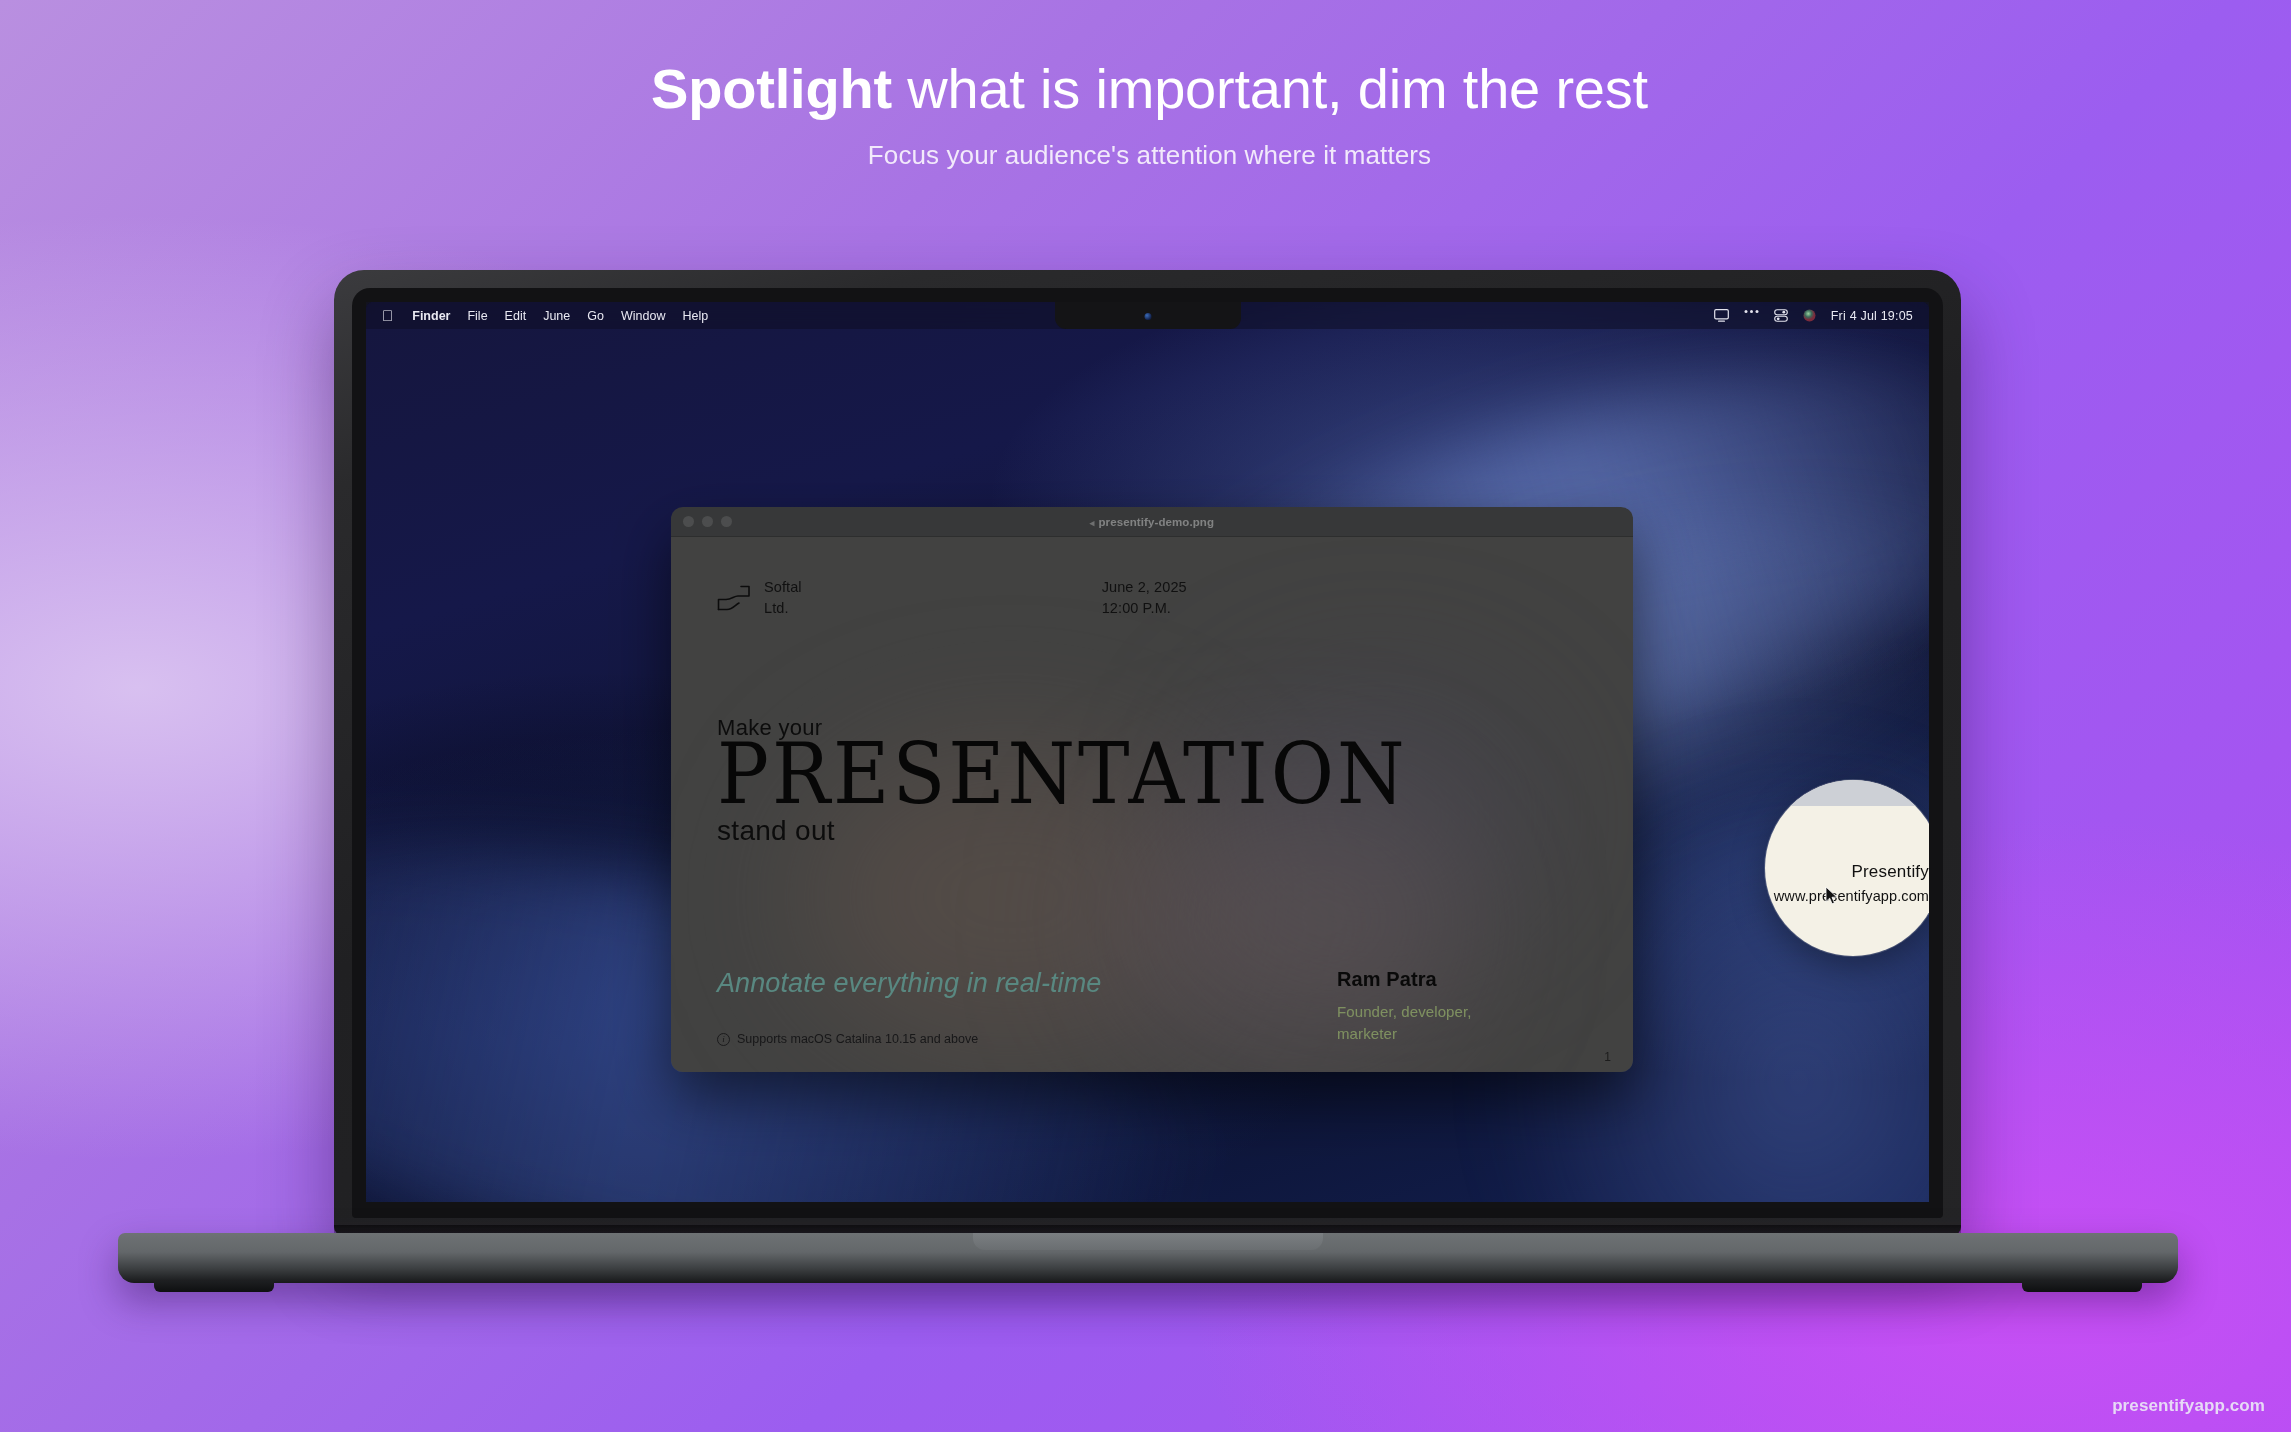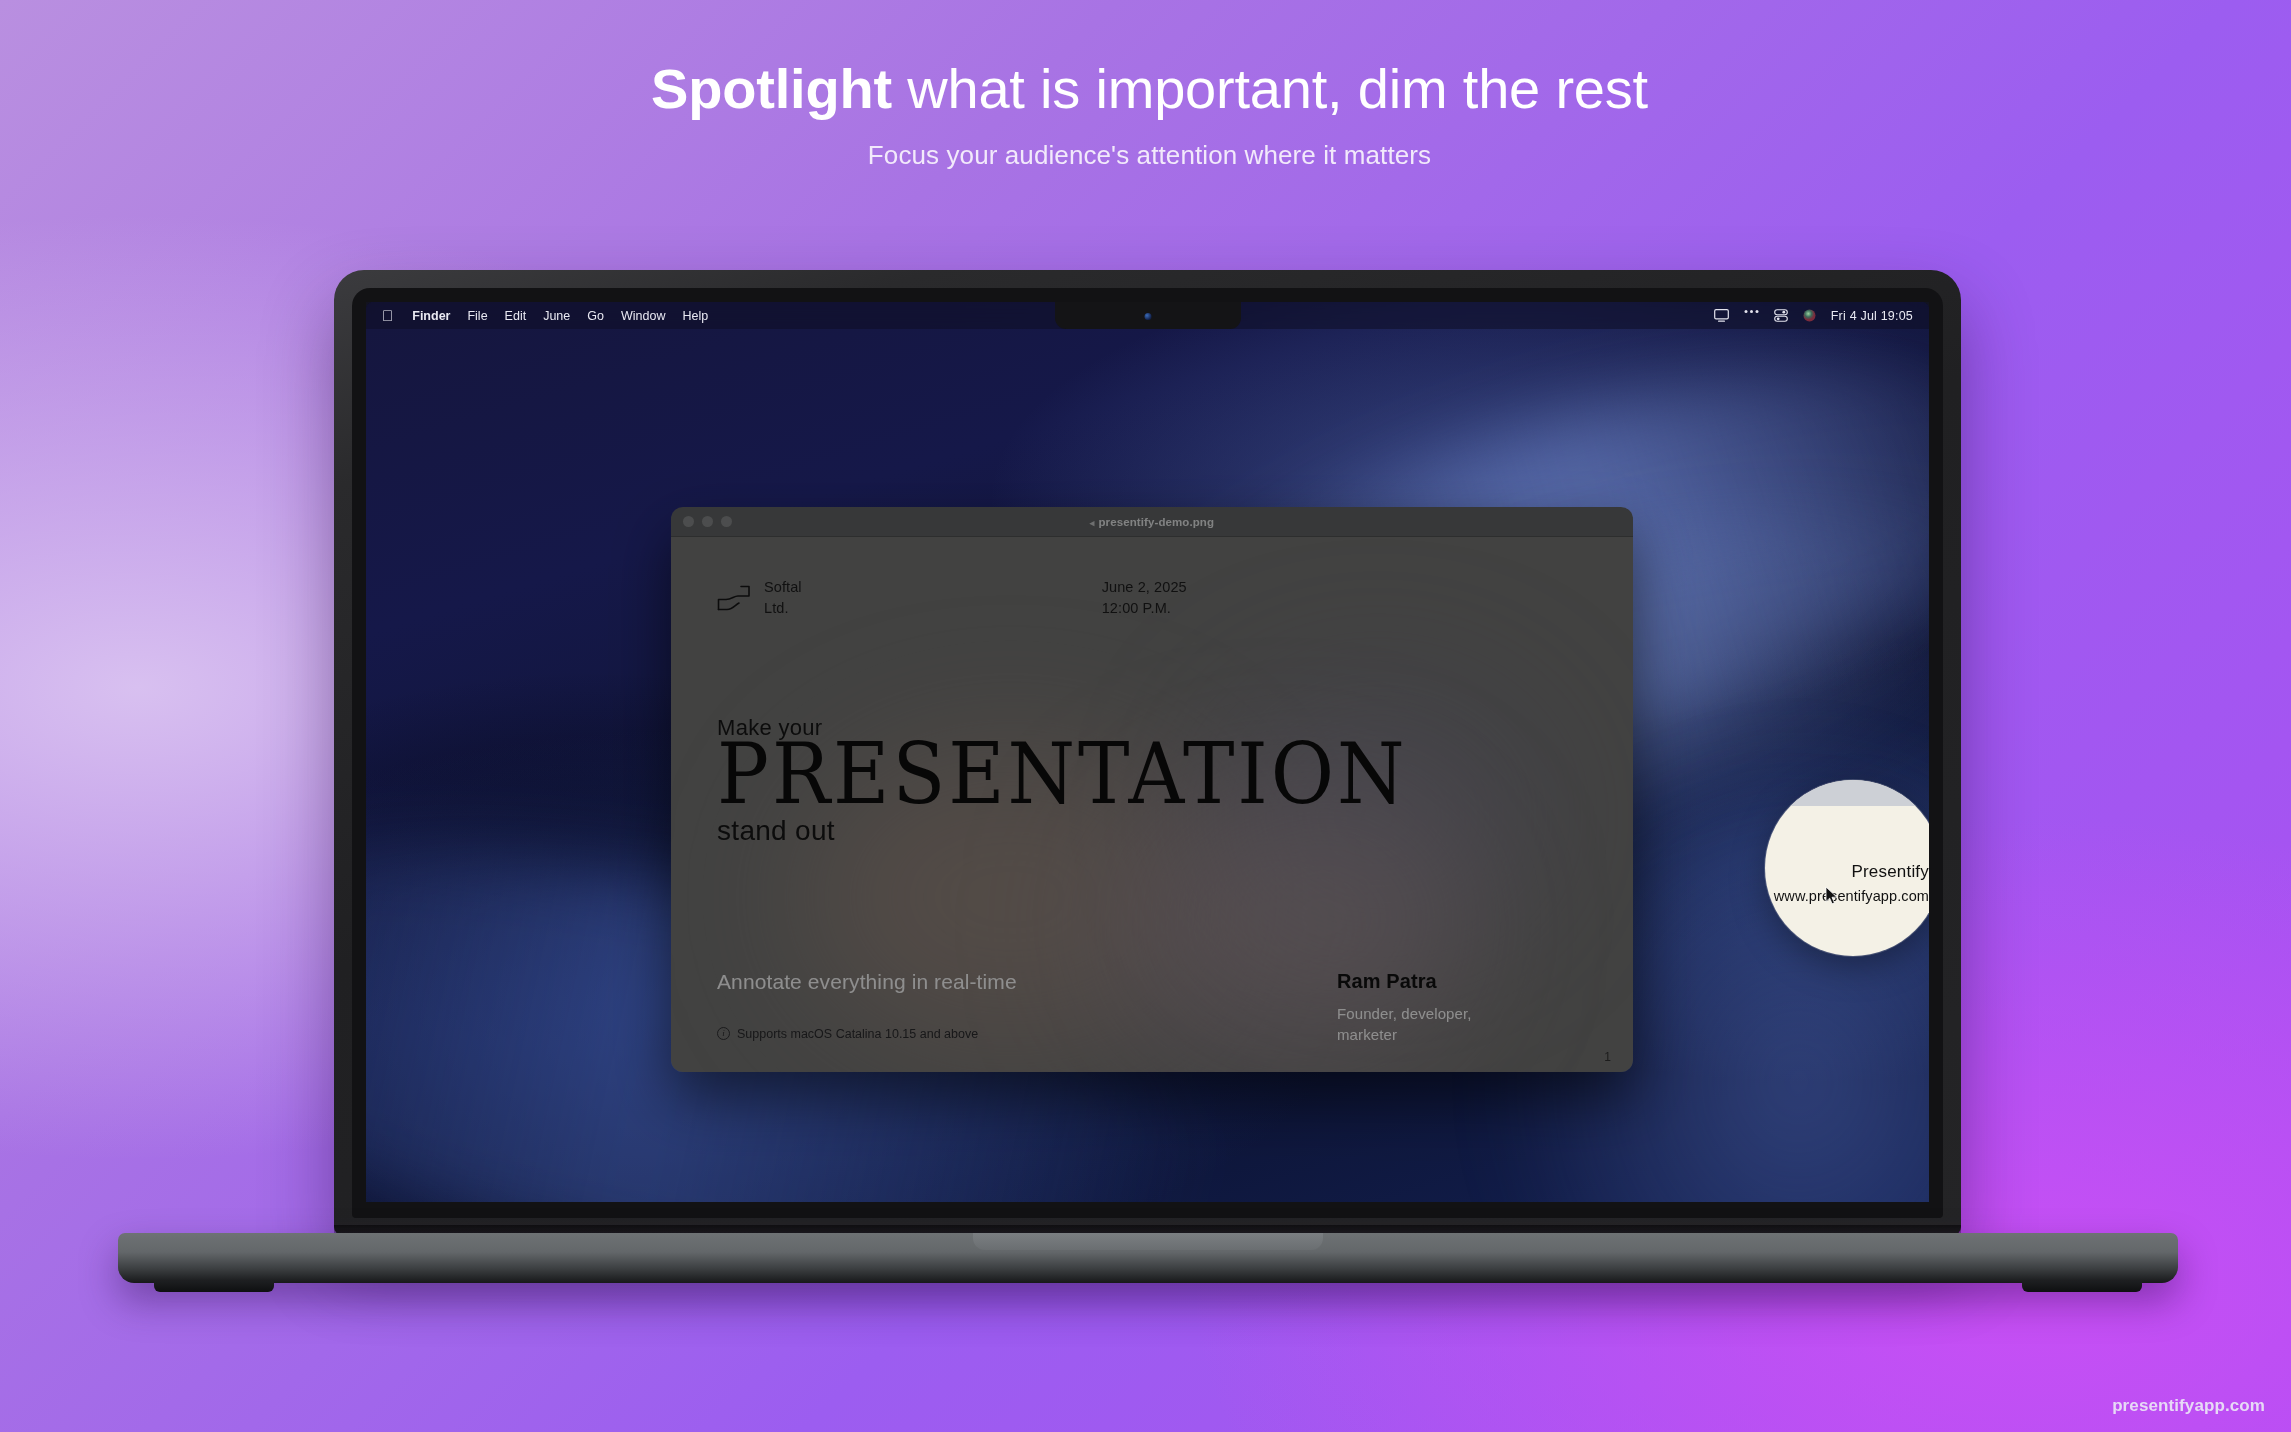--- a/index.html
+++ b/index.html
@@ -281,23 +281,24 @@
   }
 
   #slide-bottom {
     position: absolute;
     left: 46px; right: 46px; bottom: 26px;
     display: flex;
     align-items: flex-start;
   }
   #bottom-left { flex: 1; }
   #tagline {
-    font-size: 21px;
-    color: #e5e5e5;
-    letter-spacing: 0.1px;
+    font-size: 27px;
+    color: #5eead4;
+    letter-spacing: 0.1px;
+    font-style: italic;
   }
   #support-note {
     margin-top: 33px;
     display: flex;
     align-items: center;
     gap: 7px;
     font-size: 12.5px;
     color: #26262a;
   }
   .info-glyph {
@@ -314,21 +315,21 @@
   #author-name {
     font-size: 20px;
     font-weight: 700;
     color: #0e0e0e;
     letter-spacing: 0.1px;
   }
   #author-role {
     margin-top: 10px;
     font-size: 15px;
     line-height: 1.45;
-    color: #e5e5e5;
+    color: #bef264;
     letter-spacing: 0.1px;
   }
   #page-number {
     position: absolute;
     right: 22px; bottom: 8px;
     font-size: 12px;
     color: #2d2d2d;
   }
 
   

